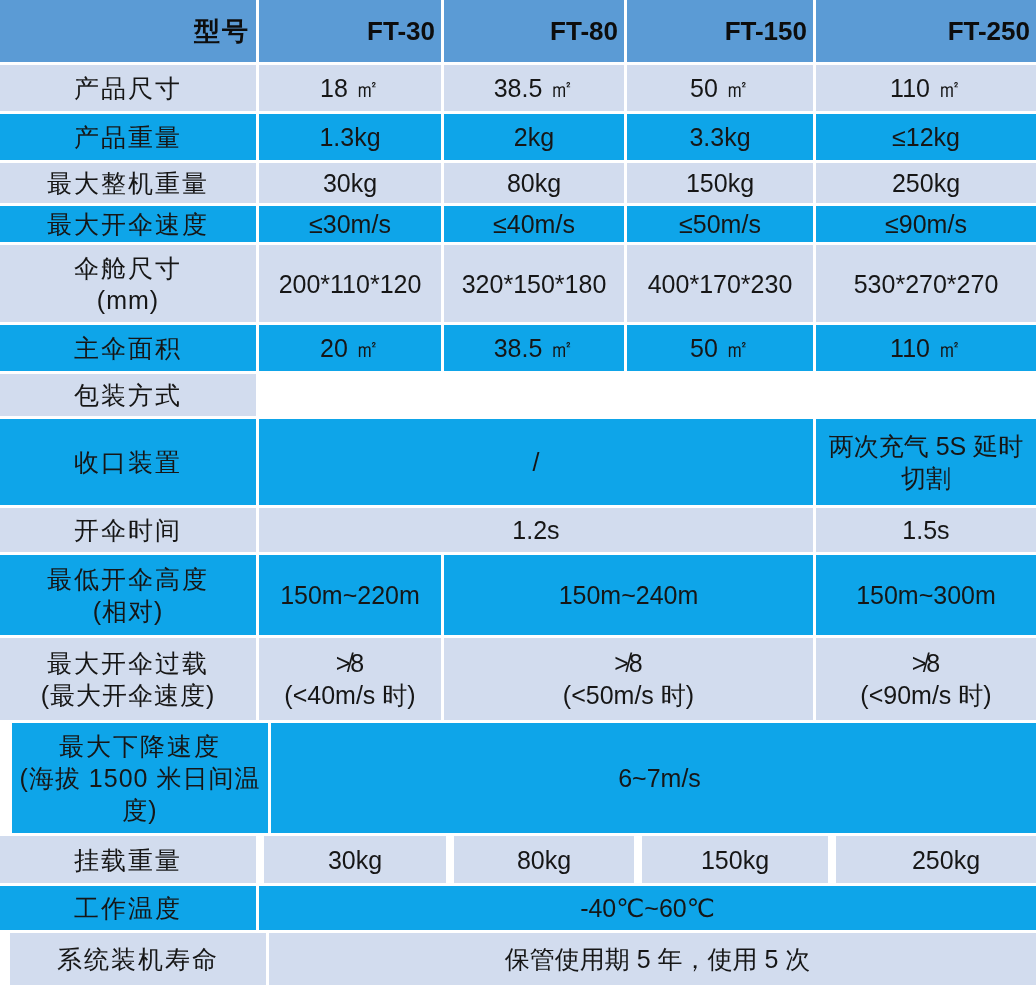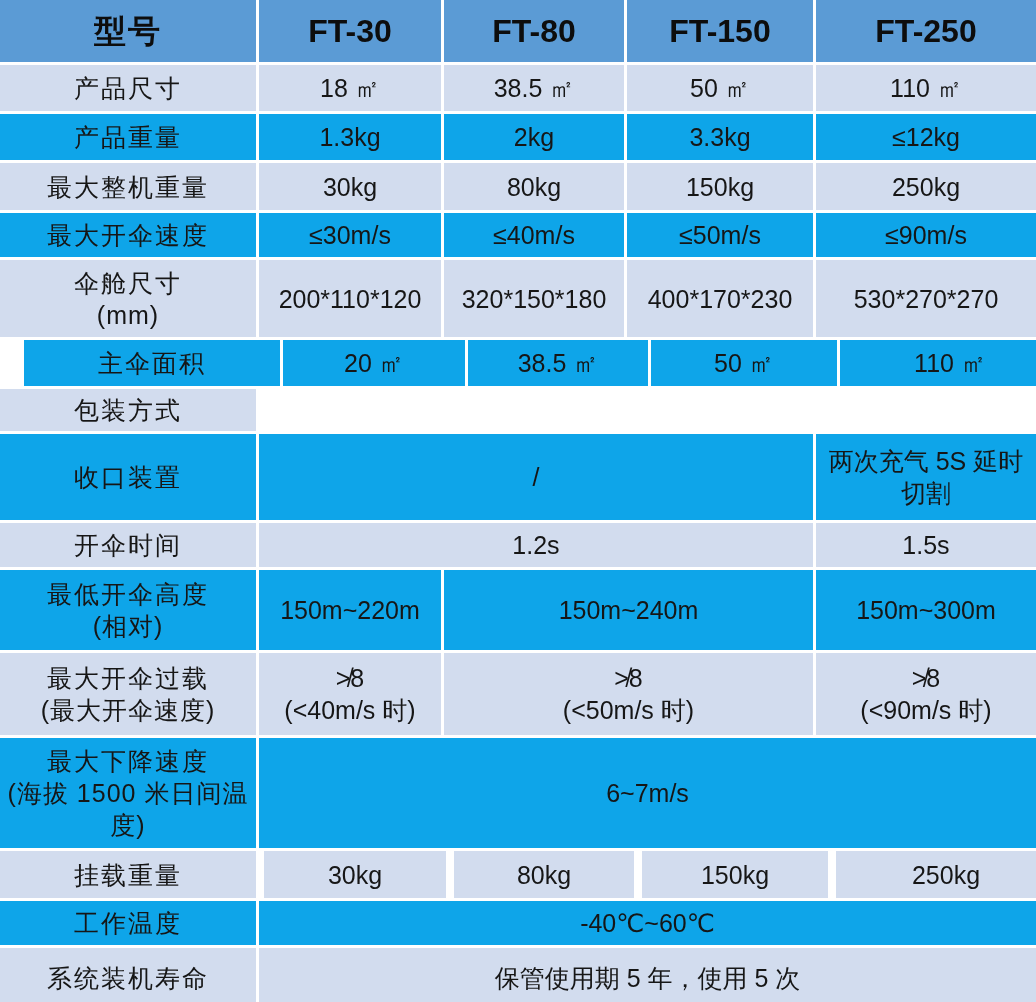--- a/index.html
+++ b/index.html
@@ -28,22 +28,23 @@
     text-align: center;
     font-size: 25px;
     line-height: 32px;
     padding: 2px 6px;
     box-sizing: border-box;
   }
   .header-row { height: 62px; }
   .header-cell {
     background: #5b9bd5;
     font-weight: bold;
-    font-size: 32px;
+    font-size: 26px;
     color: #0d0d0d;
+    align-items: flex-end;
   }
   .band-dark  { background: #d2dcee; }
   .band-light { background: #0ea5e9; }
   .label-cell { letter-spacing: 2px; }
   .sub-line { letter-spacing: 1px; }
 </style>
 </head>
 <body>
 
 <div class="spec-table">
@@ -91,37 +92,37 @@
         </div>
         <div class="cell band-light">
           <div>2kg</div>
         </div>
         <div class="cell band-light">
           <div>3.3kg</div>
         </div>
         <div class="cell band-light">
           <div>≤12kg</div>
         </div>
-      </div><div class="row" style="height: 47px;">
+      </div><div class="row" style="height: 40px;">
         <div class="cell label-cell band-dark">
           <div>最大整机重量</div>
         </div>
         <div class="cell band-dark">
           <div>30kg</div>
         </div>
         <div class="cell band-dark">
           <div>80kg</div>
         </div>
         <div class="cell band-dark">
           <div>150kg</div>
         </div>
         <div class="cell band-dark">
           <div>250kg</div>
         </div>
-      </div><div class="row" style="height: 44px;">
+      </div><div class="row" style="height: 36px;">
         <div class="cell label-cell band-light">
           <div>最大开伞速度</div>
         </div>
         <div class="cell band-light">
           <div>≤30m/s</div>
         </div>
         <div class="cell band-light">
           <div>≤40m/s</div>
         </div>
         <div class="cell band-light">
@@ -140,21 +141,21 @@
         </div>
         <div class="cell band-dark">
           <div>320*150*180</div>
         </div>
         <div class="cell band-dark">
           <div>400*170*230</div>
         </div>
         <div class="cell band-dark">
           <div>530*270*270</div>
         </div>
-      </div><div class="row" style="height: 46px; padding-left: 24px;">
+      </div><div class="row" style="height: 46px;">
         <div class="cell label-cell band-light">
           <div>主伞面积</div>
         </div>
         <div class="cell band-light">
           <div>20 ㎡</div>
         </div>
         <div class="cell band-light">
           <div>38.5 ㎡</div>
         </div>
         <div class="cell band-light">
@@ -211,21 +212,21 @@
           <div>(&lt;40m/s 时)</div>
         </div>
         <div class="cell band-dark" style="grid-column: span 2;">
           <div>≯8</div>
           <div>(&lt;50m/s 时)</div>
         </div>
         <div class="cell band-dark">
           <div>≯8</div>
           <div>(&lt;90m/s 时)</div>
         </div>
-      </div><div class="row" style="height: 110px;">
+      </div><div class="row" style="height: 110px; padding-left: 12px;">
         <div class="cell label-cell band-light">
           <div>最大下降速度</div>
           <div class="sub-line">(海拔 1500 米日间温度)</div>
         </div>
         <div class="cell band-light" style="grid-column: span 4;">
           <div>6~7m/s</div>
         </div>
       </div><div class="row" style="height: 47px; gap: 8px;">
         <div class="cell label-cell band-dark">
           <div>挂载重量</div>
@@ -242,21 +243,21 @@
         <div class="cell band-dark">
           <div>250kg</div>
         </div>
       </div><div class="row" style="height: 44px;">
         <div class="cell label-cell band-light">
           <div>工作温度</div>
         </div>
         <div class="cell band-light" style="grid-column: span 4;">
           <div>-40℃~60℃</div>
         </div>
-      </div><div class="row" style="height: 60px;">
+      </div><div class="row" style="height: 52px; padding-left: 10px;">
         <div class="cell label-cell band-dark">
           <div>系统装机寿命</div>
         </div>
         <div class="cell band-dark" style="grid-column: span 4;">
           <div>保管使用期 5 年，使用 5 次</div>
         </div>
       </div></div>
 
 </div>
 

